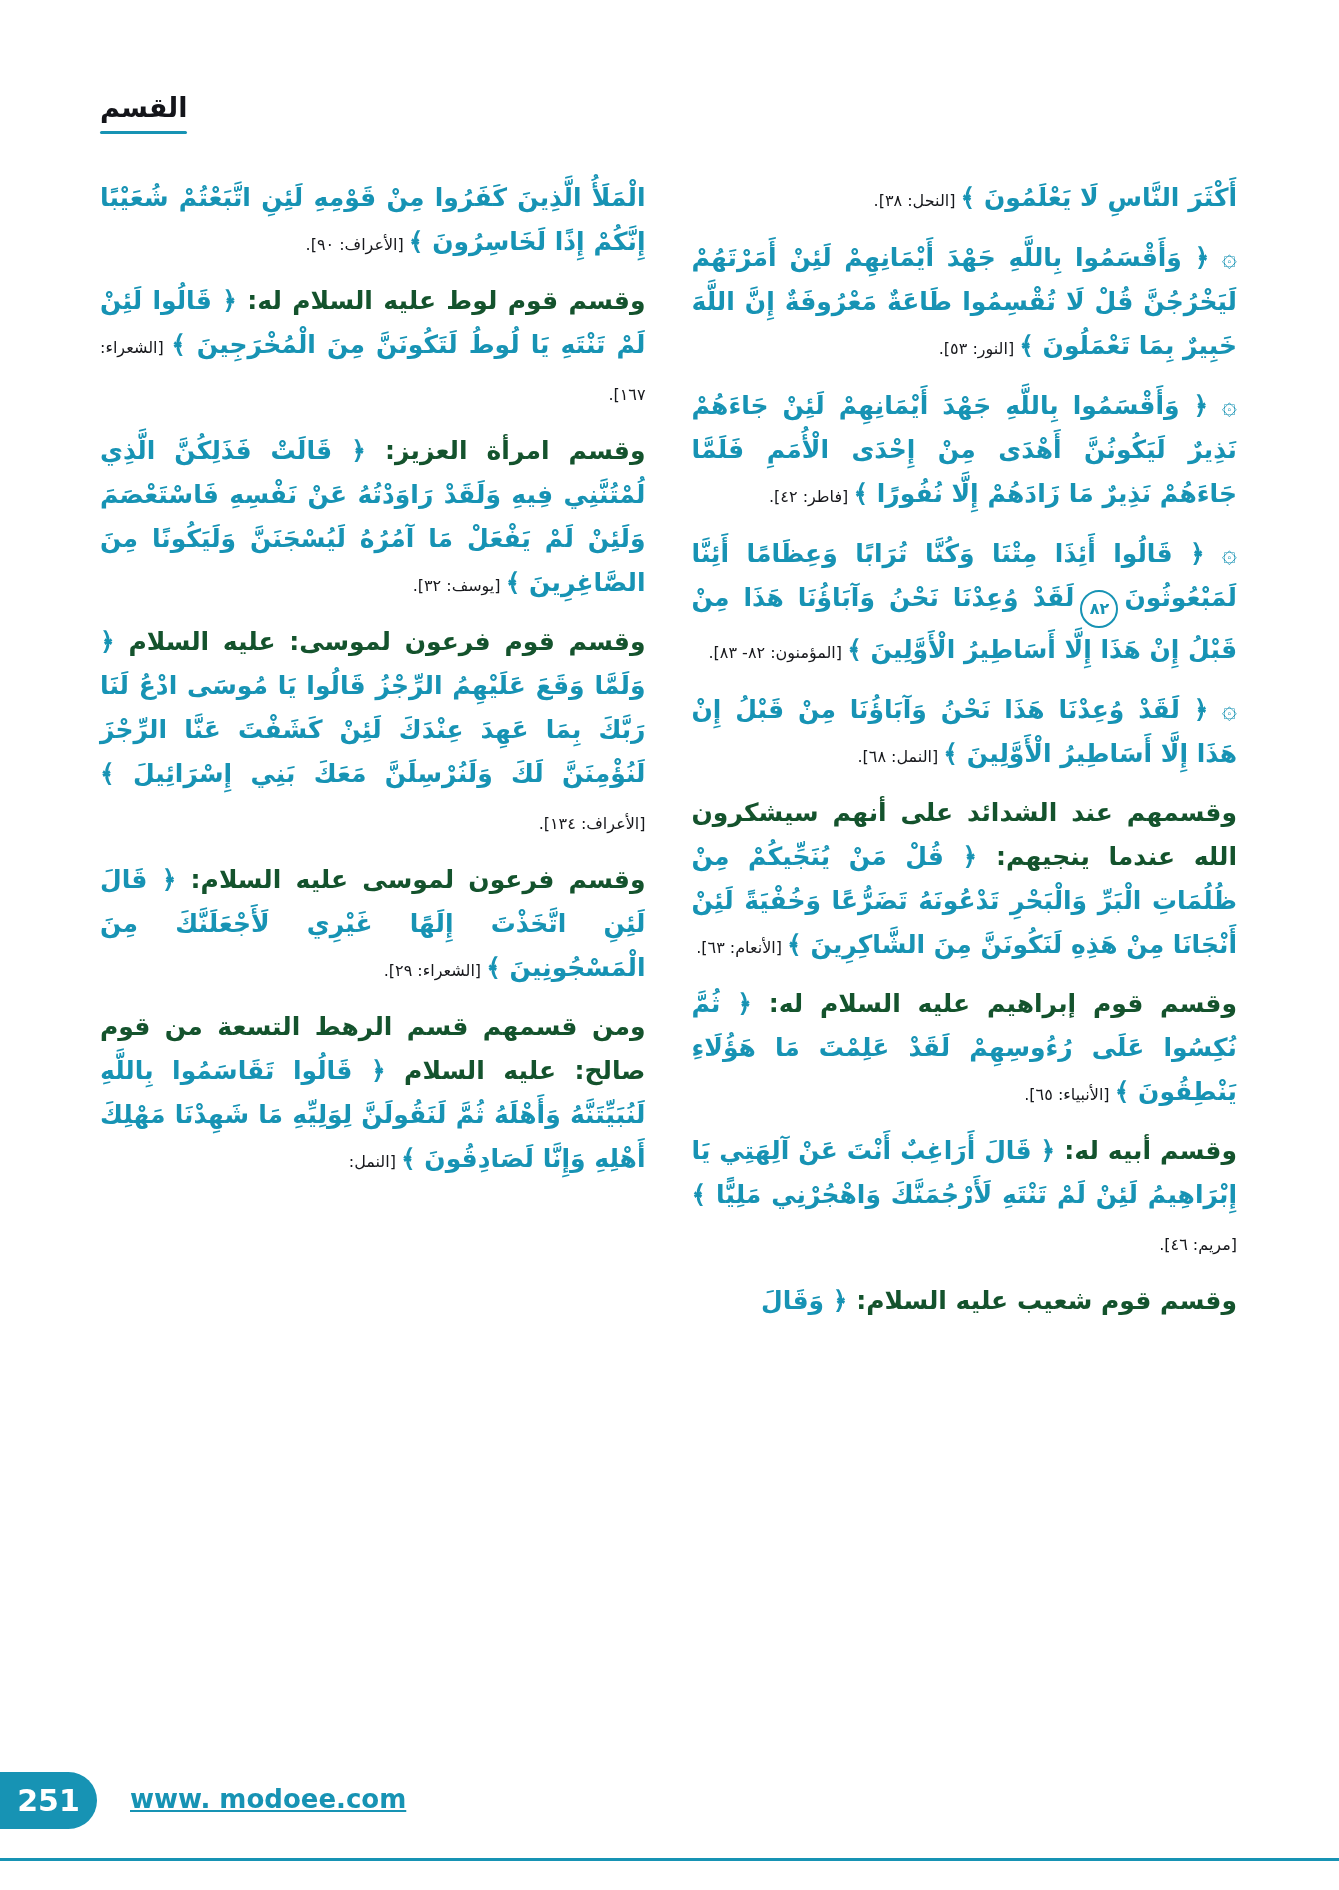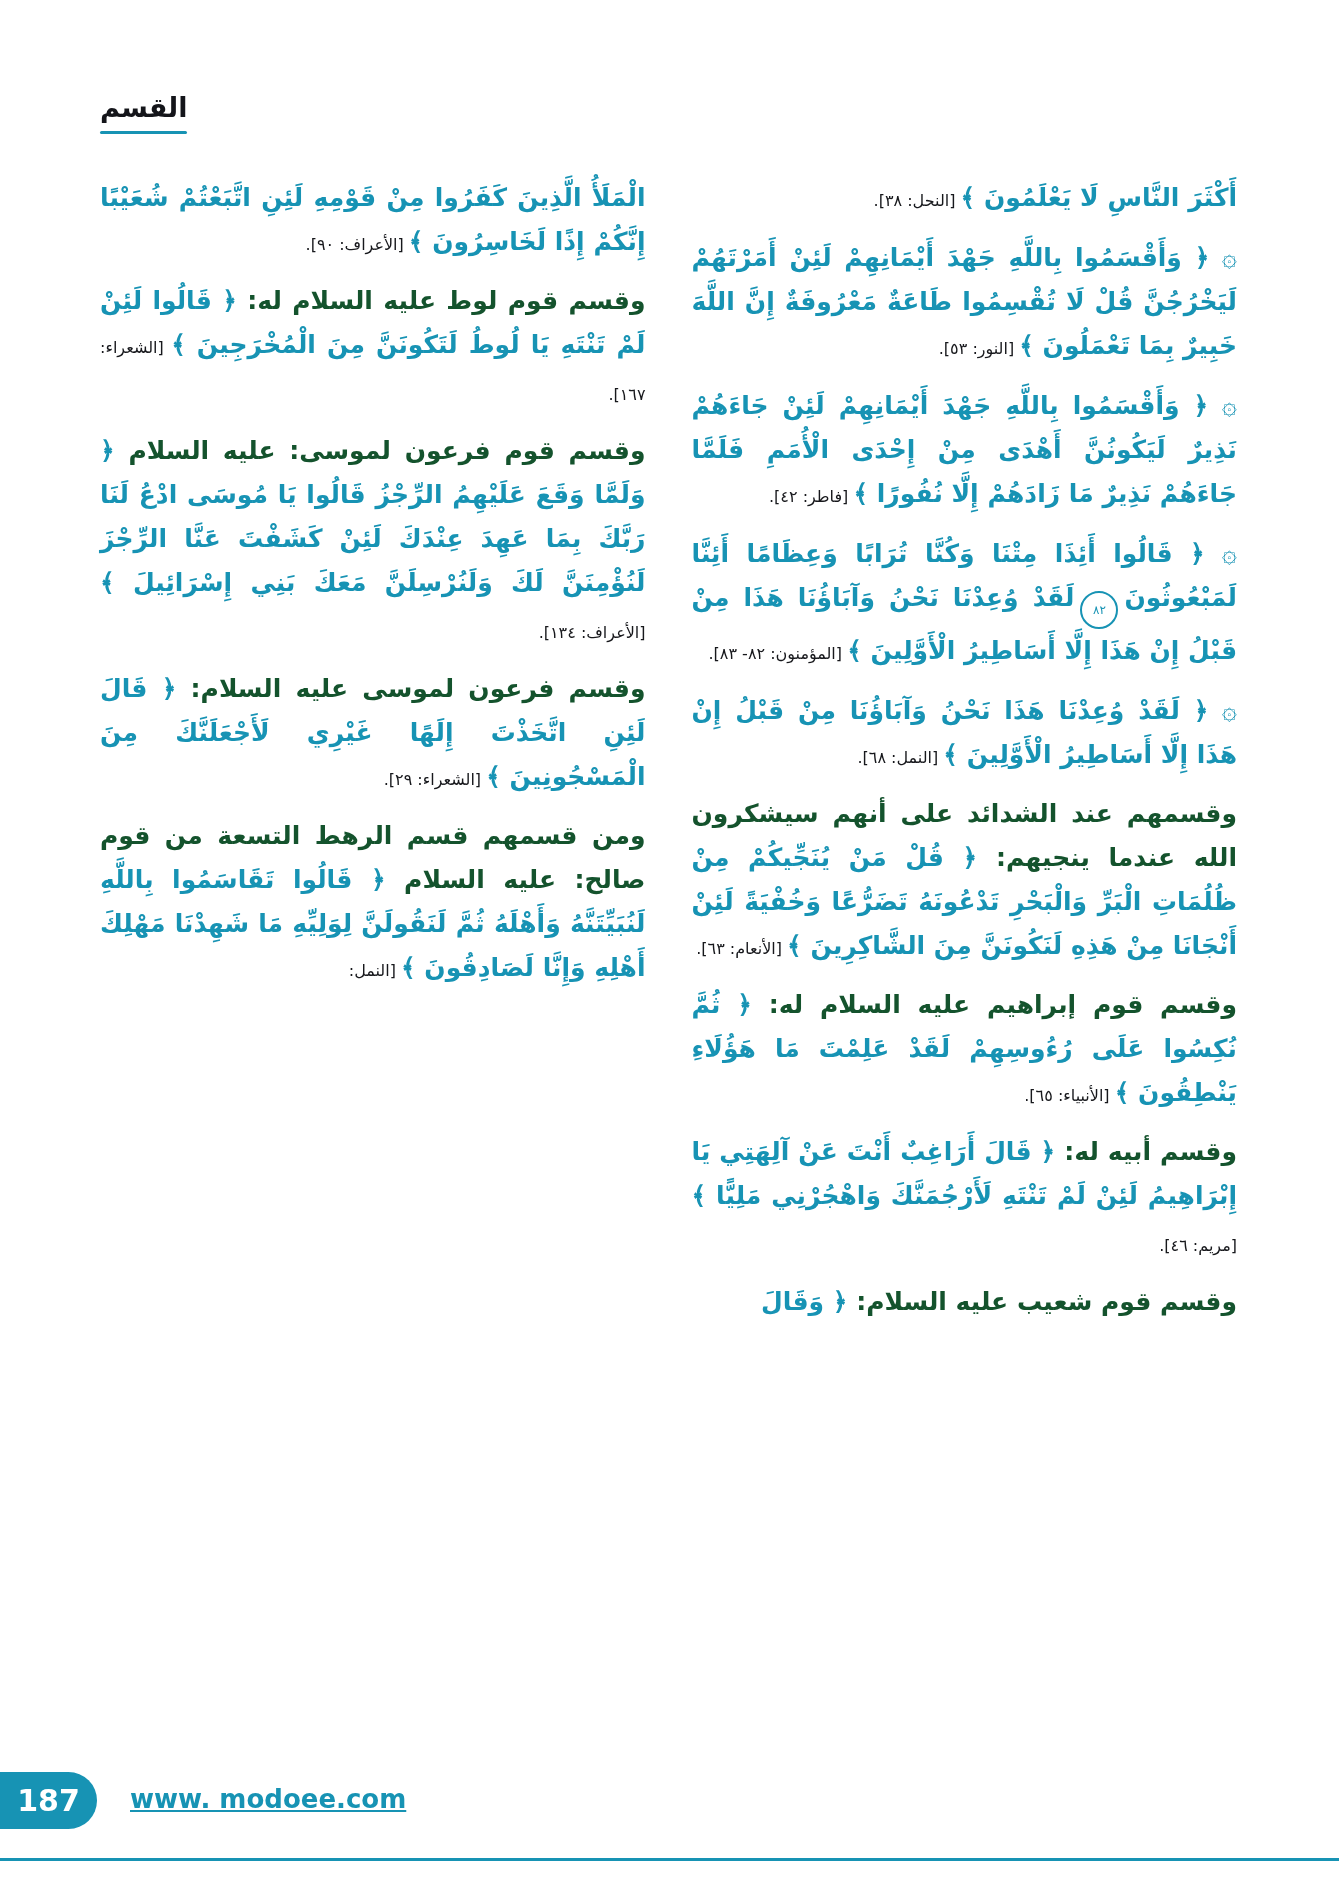--- a/index.html
+++ b/index.html
@@ -30,21 +30,21 @@
     color: #15161a; margin: 0 0 12px 0;
   }
   .seg { white-space: normal; }
   .seg-intro { color: #14532d; font-weight: bold; }
   .seg-verse { color: var(--accent); font-weight: bold; }
   .seg-ref   { color: #17181c; font-weight: normal; font-size: 16px; }
   .seg-ornament { color: var(--accent); font-size: 26px; font-weight: normal; }
   .seg-ayah {
     display: inline-flex; align-items: center; justify-content: center;
     width: 34px; height: 34px; border: 2px solid var(--accent); border-radius: 50%;
-    color: var(--accent); font-size: 12px; font-weight: normal;
+    color: var(--accent); font-size: 16px; font-weight: bold;
     margin: 0 6px; vertical-align: -8px;
   }
 
   
   .page-number-pill {
     position: absolute; left: 0; top: 1772px; width: 97px; height: 57px;
     background: var(--accent);
     border-radius: 0 30px 30px 0;
     display: flex; align-items: center; justify-content: center;
   }
@@ -77,27 +77,28 @@
         <p class="para"><span class="seg seg-ornament">۞ </span><span class="seg seg-verse">﴿ قَالُوا أَئِذَا مِتْنَا وَكُنَّا تُرَابًا وَعِظَامًا أَئِنَّا لَمَبْعُوثُونَ</span><span class="seg seg-ayah">٨٢</span><span class="seg seg-verse">لَقَدْ وُعِدْنَا نَحْنُ وَآبَاؤُنَا هَذَا مِنْ قَبْلُ إِنْ هَذَا إِلَّا أَسَاطِيرُ الْأَوَّلِينَ ﴾</span><span class="seg seg-ref"> [المؤمنون: ٨٢- ٨٣].</span></p>
         <p class="para"><span class="seg seg-ornament">۞ </span><span class="seg seg-verse">﴿ لَقَدْ وُعِدْنَا هَذَا نَحْنُ وَآبَاؤُنَا مِنْ قَبْلُ إِنْ هَذَا إِلَّا أَسَاطِيرُ الْأَوَّلِينَ ﴾</span><span class="seg seg-ref"> [النمل: ٦٨].</span></p>
         <p class="para"><span class="seg seg-intro">وقسمهم عند الشدائد على أنهم سيشكرون الله عندما ينجيهم: </span><span class="seg seg-verse">﴿ قُلْ مَنْ يُنَجِّيكُمْ مِنْ ظُلُمَاتِ الْبَرِّ وَالْبَحْرِ تَدْعُونَهُ تَضَرُّعًا وَخُفْيَةً لَئِنْ أَنْجَانَا مِنْ هَذِهِ لَنَكُونَنَّ مِنَ الشَّاكِرِينَ ﴾</span><span class="seg seg-ref"> [الأنعام: ٦٣].</span></p>
         <p class="para"><span class="seg seg-intro">وقسم قوم إبراهيم عليه السلام له: </span><span class="seg seg-verse">﴿ ثُمَّ نُكِسُوا عَلَى رُءُوسِهِمْ لَقَدْ عَلِمْتَ مَا هَؤُلَاءِ يَنْطِقُونَ ﴾</span><span class="seg seg-ref"> [الأنبياء: ٦٥].</span></p>
         <p class="para"><span class="seg seg-intro">وقسم أبيه له: </span><span class="seg seg-verse">﴿ قَالَ أَرَاغِبٌ أَنْتَ عَنْ آلِهَتِي يَا إِبْرَاهِيمُ لَئِنْ لَمْ تَنْتَهِ لَأَرْجُمَنَّكَ وَاهْجُرْنِي مَلِيًّا ﴾</span><span class="seg seg-ref"> [مريم: ٤٦].</span></p>
         <p class="para"><span class="seg seg-intro">وقسم قوم شعيب عليه السلام: </span><span class="seg seg-verse">﴿ وَقَالَ</span></p>
       </section>
     <section class="column column-left">
         <p class="para"><span class="seg seg-verse">الْمَلَأُ الَّذِينَ كَفَرُوا مِنْ قَوْمِهِ لَئِنِ اتَّبَعْتُمْ شُعَيْبًا إِنَّكُمْ إِذًا لَخَاسِرُونَ ﴾</span><span class="seg seg-ref"> [الأعراف: ٩٠].</span></p>
         <p class="para"><span class="seg seg-intro">وقسم قوم لوط عليه السلام له: </span><span class="seg seg-verse">﴿ قَالُوا لَئِنْ لَمْ تَنْتَهِ يَا لُوطُ لَتَكُونَنَّ مِنَ الْمُخْرَجِينَ ﴾</span><span class="seg seg-ref"> [الشعراء: ١٦٧].</span></p>
+        <p class="para"><span class="seg seg-intro">وقسم امرأة العزيز: </span><span class="seg seg-verse">﴿ قَالَتْ فَذَلِكُنَّ الَّذِي لُمْتُنَّنِي فِيهِ وَلَقَدْ رَاوَدْتُهُ عَنْ نَفْسِهِ فَاسْتَعْصَمَ وَلَئِنْ لَمْ يَفْعَلْ مَا آمُرُهُ لَيُسْجَنَنَّ وَلَيَكُونًا مِنَ الصَّاغِرِينَ ﴾</span><span class="seg seg-ref"> [يوسف: ٣٢].</span></p>
         <p class="para"><span class="seg seg-intro">وقسم قوم فرعون لموسى: عليه السلام </span><span class="seg seg-verse">﴿ وَلَمَّا وَقَعَ عَلَيْهِمُ الرِّجْزُ قَالُوا يَا مُوسَى ادْعُ لَنَا رَبَّكَ بِمَا عَهِدَ عِنْدَكَ لَئِنْ كَشَفْتَ عَنَّا الرِّجْزَ لَنُؤْمِنَنَّ لَكَ وَلَنُرْسِلَنَّ مَعَكَ بَنِي إِسْرَائِيلَ ﴾</span><span class="seg seg-ref"> [الأعراف: ١٣٤].</span></p>
         <p class="para"><span class="seg seg-intro">وقسم فرعون لموسى عليه السلام: </span><span class="seg seg-verse">﴿ قَالَ لَئِنِ اتَّخَذْتَ إِلَهًا غَيْرِي لَأَجْعَلَنَّكَ مِنَ الْمَسْجُونِينَ ﴾</span><span class="seg seg-ref"> [الشعراء: ٢٩].</span></p>
         <p class="para"><span class="seg seg-intro">ومن قسمهم قسم الرهط التسعة من قوم صالح: عليه السلام </span><span class="seg seg-verse">﴿ قَالُوا تَقَاسَمُوا بِاللَّهِ لَنُبَيِّتَنَّهُ وَأَهْلَهُ ثُمَّ لَنَقُولَنَّ لِوَلِيِّهِ مَا شَهِدْنَا مَهْلِكَ أَهْلِهِ وَإِنَّا لَصَادِقُونَ ﴾</span><span class="seg seg-ref"> [النمل:</span></p>
       </section>
   </main>
 
   <footer>
     <div class="page-number-pill">
-      <span class="page-number">187</span>
+      <span class="page-number">251</span>
     </div>
     <div class="website">www. modoee.com</div>
     <div class="footer-line"></div>
   </footer>
 
 </div>
 
 </body></html>

